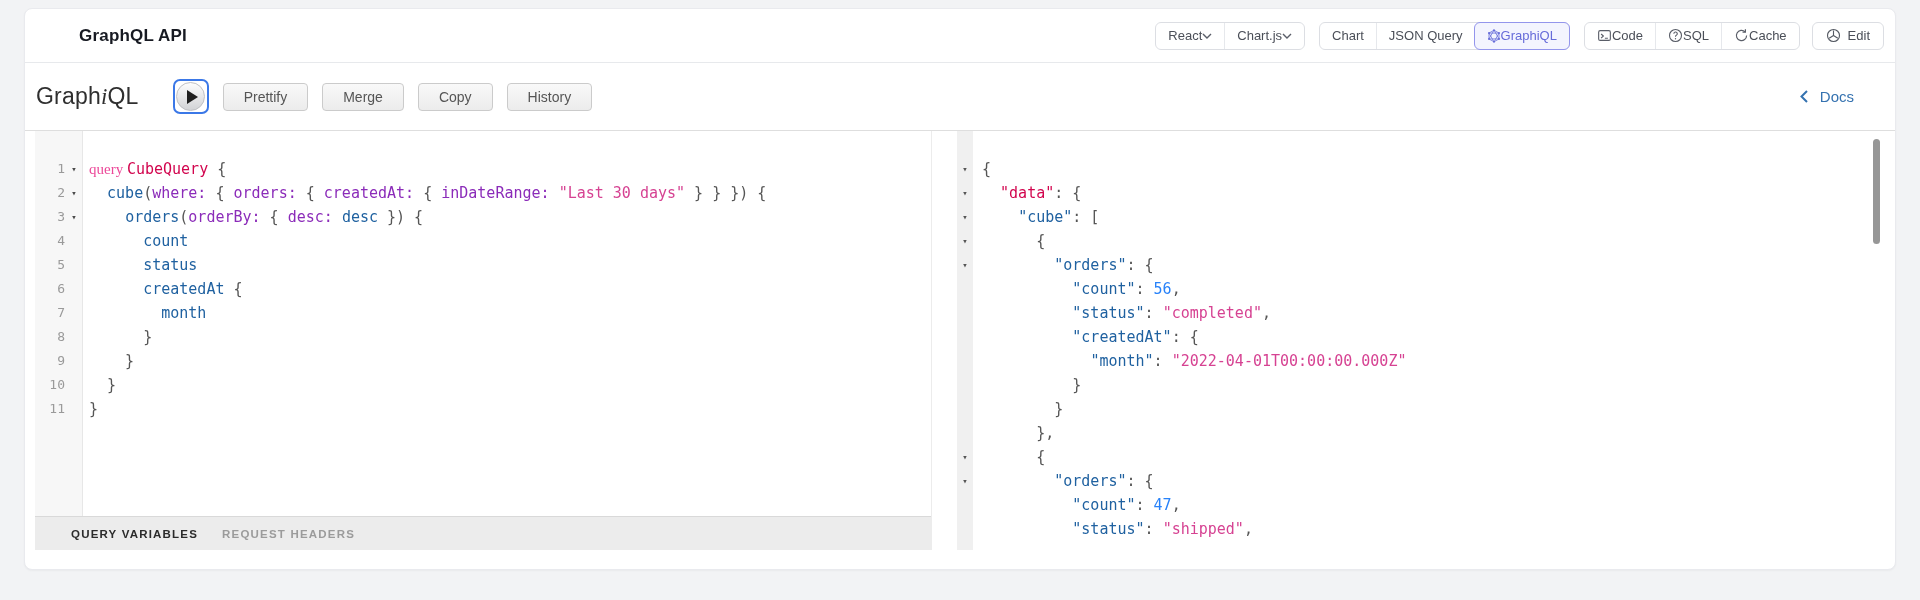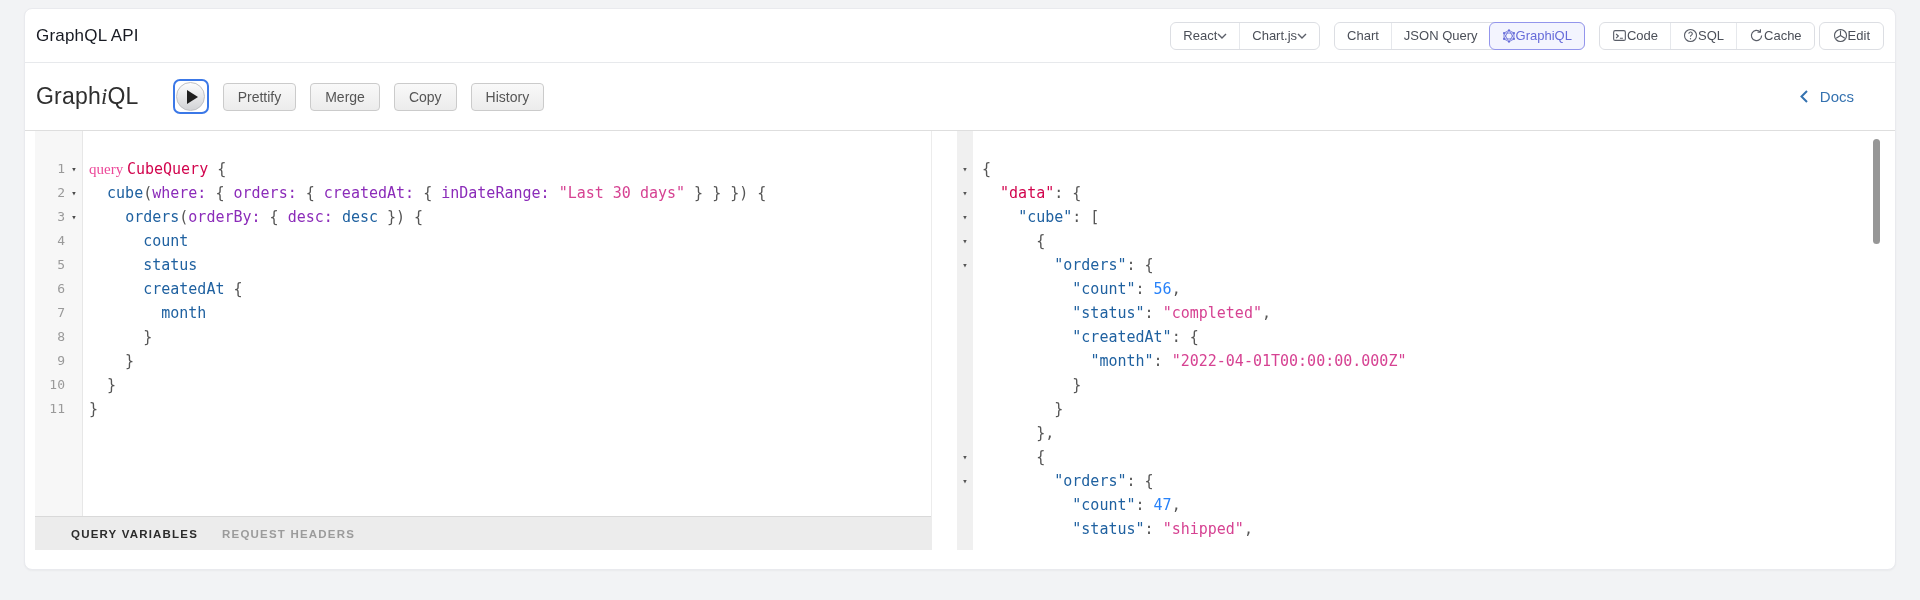--- a/index.html
+++ b/index.html
@@ -8,42 +8,42 @@
 
   .card {
     position:absolute; left:24px; top:8px; width:1872px; height:562px;
     background:#fff; border:1px solid #e9eaee; border-radius:8px;
     box-shadow:0 1px 2px rgba(0,0,0,.04);
     overflow:hidden;
   }
 
   
   .hdr { height:54px; display:flex; align-items:center; padding:0 11px; border-bottom:1px solid #e7e9ec; }
-  .hdr h1 { font-size:17px; font-weight:normal; color:#171a22; letter-spacing:.2px; }
+  .hdr h1 { font-size:17px; font-weight:bold; color:#171a22; letter-spacing:.2px;margin-left:43px; }
   .hdr .spacer { flex:1; }
   .seg-group { display:flex; align-items:stretch; height:28px; border:1px solid #dcdee3; border-radius:6px; background:#fff; margin-left:14px; }
   .seg { display:flex; align-items:center; padding:0 12px; font-size:13px; color:#4b4f58; border-left:1px solid #e6e8ec; cursor:pointer; white-space:nowrap; }
   .seg:first-child { border-left:none; }
   .seg .ico { display:flex; color:#5a5e68; }
   .seg.selected { margin:-1px; border:1px solid #9395ec; border-radius:6px; background:#f3f4fe; color:#666bd9; }
   .seg.selected .ico { color:#666bd9; }
-  .edit-btn { display:flex; align-items:center; height:28px; padding:0 13px; margin-left:4px;
+  .edit-btn { display:flex; align-items:center; gap:7px; height:28px; padding:0 13px; margin-left:12px;
     border:1px solid #dcdee3; border-radius:6px; font-size:13px; color:#4b4f58; background:#fff; cursor:pointer; }
   .edit-btn .ico { display:flex; color:#555a63; }
 
   
   .gql-bar { height:68px; display:flex; align-items:center; padding:0 11px; border-bottom:1px solid #dedede; }
   .gql-logo { font-size:23px; color:#2f2f2f; letter-spacing:.2px; }
   .gql-logo .it { font-style:italic; font-family:"Liberation Serif", serif; }
   .exec-btn { width:36px; height:35px; margin-left:34px; border:2px solid #3b78e7; border-radius:7px;
     background:#fff; display:flex; align-items:center; justify-content:center; cursor:pointer; }
   .exec-circle { width:29px; height:29px; border-radius:50%; background:linear-gradient(#fdfdfd,#d2d3d6);
     border:1px solid #bfc0c4; display:flex; align-items:center; justify-content:center; }
   .exec-tri { width:0; height:0; border-left:11px solid #1f1f1f; border-top:7px solid transparent; border-bottom:7px solid transparent; margin-left:3px; }
-  .tb-btn { margin-left:14px; padding:5px 14px; font-size:14px; color:#555; background:linear-gradient(#f9f9f9,#ececec);
+  .tb-btn { margin-left:14px; padding:5px 20px; font-size:14px; color:#555; background:linear-gradient(#f9f9f9,#ececec);
     border:1px solid #cbcbcb; border-radius:4px; cursor:pointer; font-family:"Liberation Sans",sans-serif; }
   .docs-link { margin-left:auto; margin-right:30px; display:flex; align-items:center; gap:12px;
     color:#3572b0; font-size:15px; cursor:pointer; }
 
   
   .main { display:flex; height:419px; padding:0 10px; }
   .left-pane { width:897px; display:flex; flex-direction:column; border-right:1px solid #ececec; }
   .editor { position:relative; height:385px; overflow:hidden; background:#fff; }
   .gutter-bg { position:absolute; left:0; top:0; bottom:0; width:48px; background:#f7f7f7; border-right:1px solid #e7e7e7; }
   .lines { position:relative; padding-top:26px; }

